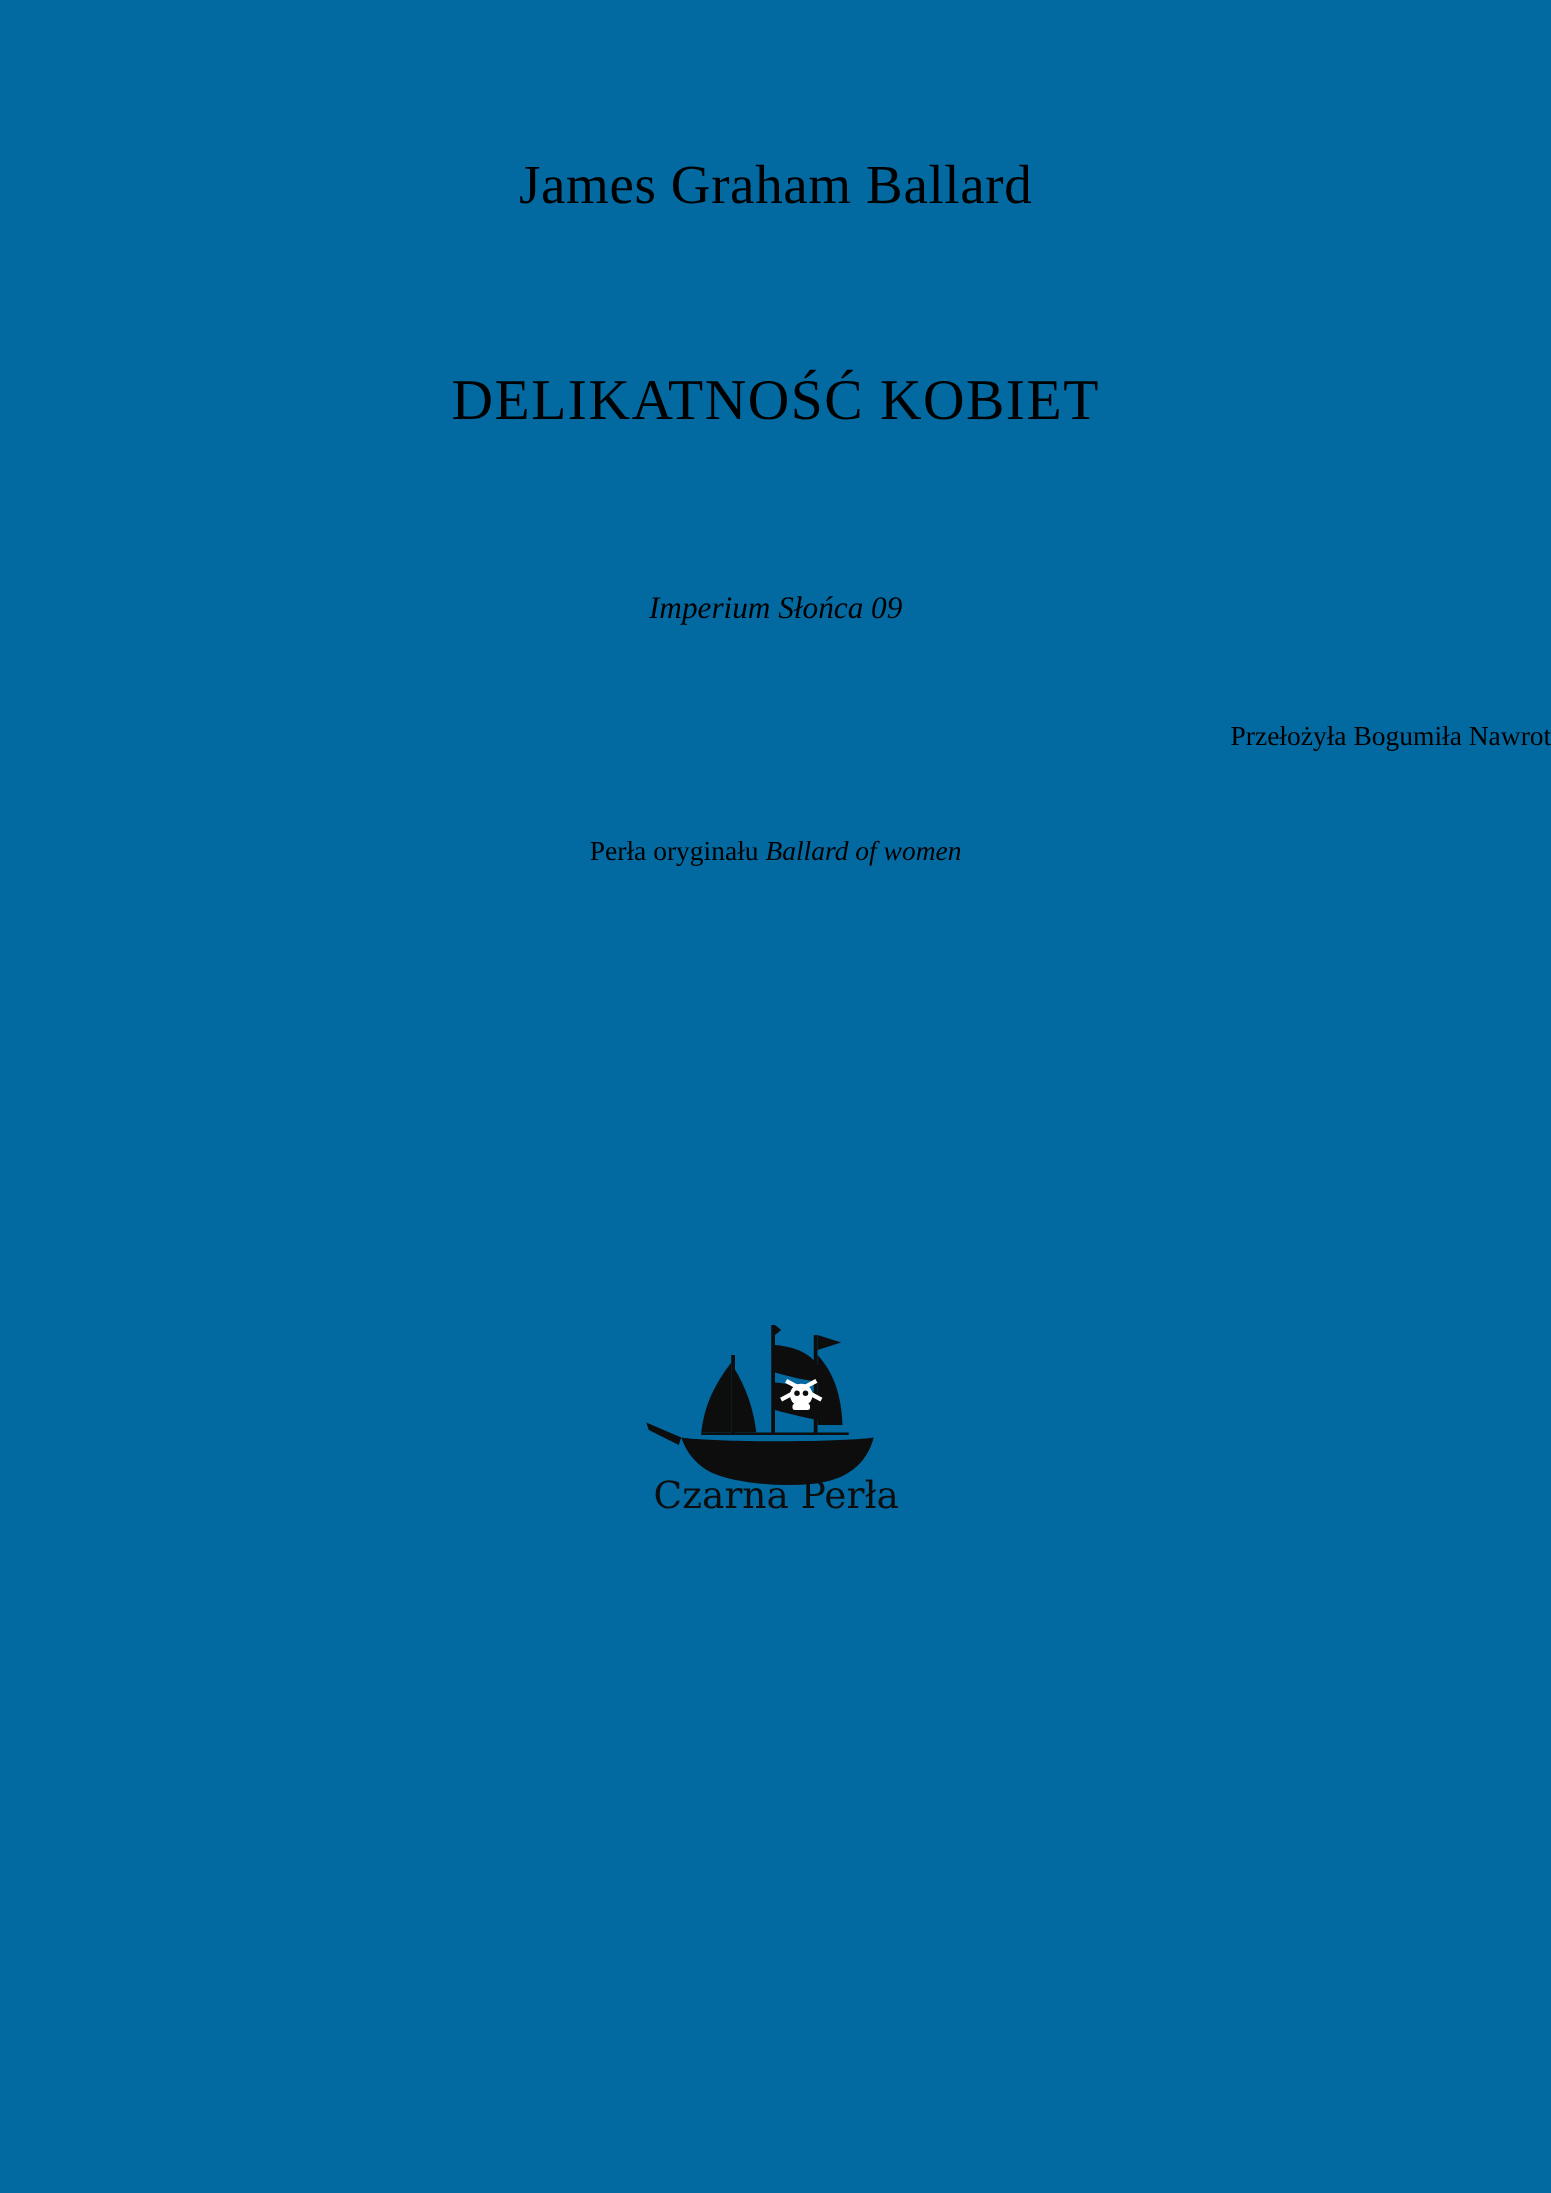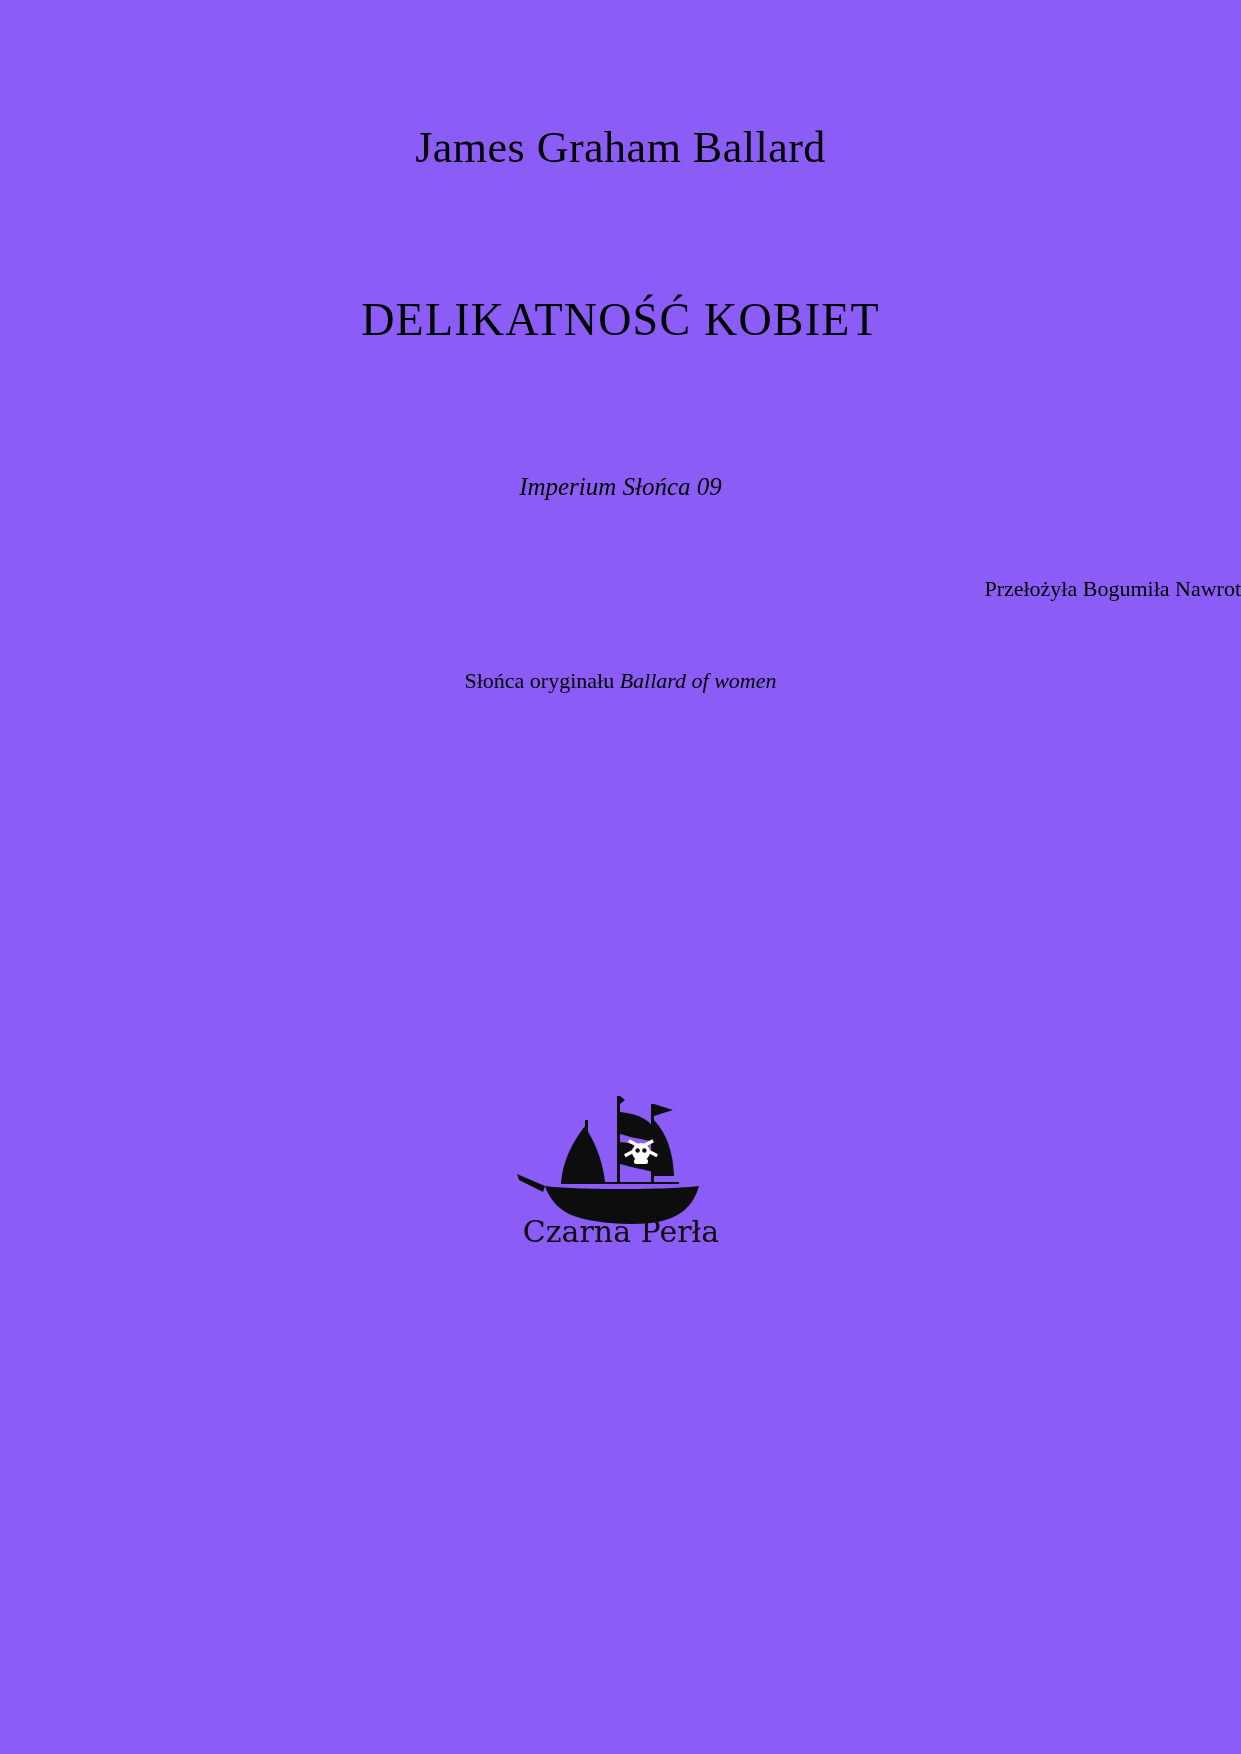--- a/index.html
+++ b/index.html
@@ -12,21 +12,21 @@
     width: 1241px;
     height: 1754px;
     position: relative;
     font-family: "Liberation Serif", "DejaVu Serif", serif;
     color: #000000;
     overflow: hidden;
   }
   .page {
     position: absolute;
     inset: 0;
-    background: #8b5cf6;
+    background: #0369a1;
   }
   .author {
     position: absolute;
     top: 124px;
     left: 0;
     width: 100%;
     text-align: center;
     font-size: 44px;
     font-weight: 400;
     letter-spacing: 0.5px;
@@ -69,21 +69,21 @@
     width: 100%;
     text-align: center;
     font-size: 22px;
     line-height: 1.2;
   }
   .original .orig-title {
     font-style: italic;
   }
   .logo-wrap {
     position: absolute;
-    top: 1090px;
+    top: 1054px;
     left: 0;
     width: 100%;
     display: flex;
     flex-direction: column;
     align-items: center;
   }
   .logo-svg {
     display: block;
   }
 </style>
@@ -94,21 +94,21 @@
 
   <div class="author">James Graham Ballard</div>
 
   <div class="title">DELIKATNOŚĆ KOBIET</div>
 
   <div class="series">Imperium Słońca 09</div>
 
   <div class="translator">Przełożyła Bogumiła Nawrot</div>
 
   <div class="original">
-    <span>Słońca oryginału </span><span class="orig-title">Ballard of women</span>
+    <span>Perła oryginału </span><span class="orig-title">Ballard of women</span>
   </div>
 
   <div class="logo-wrap">
     <svg class="logo-svg" width="240" height="160" viewBox="0 0 240 160" aria-hidden="true">
       <g fill="#0d0d0d">
 
         <rect x="116" y="6" width="3" height="88"></rect>
         <rect x="150" y="14" width="3" height="80"></rect>
         <rect x="84" y="30" width="3" height="64"></rect>
 

